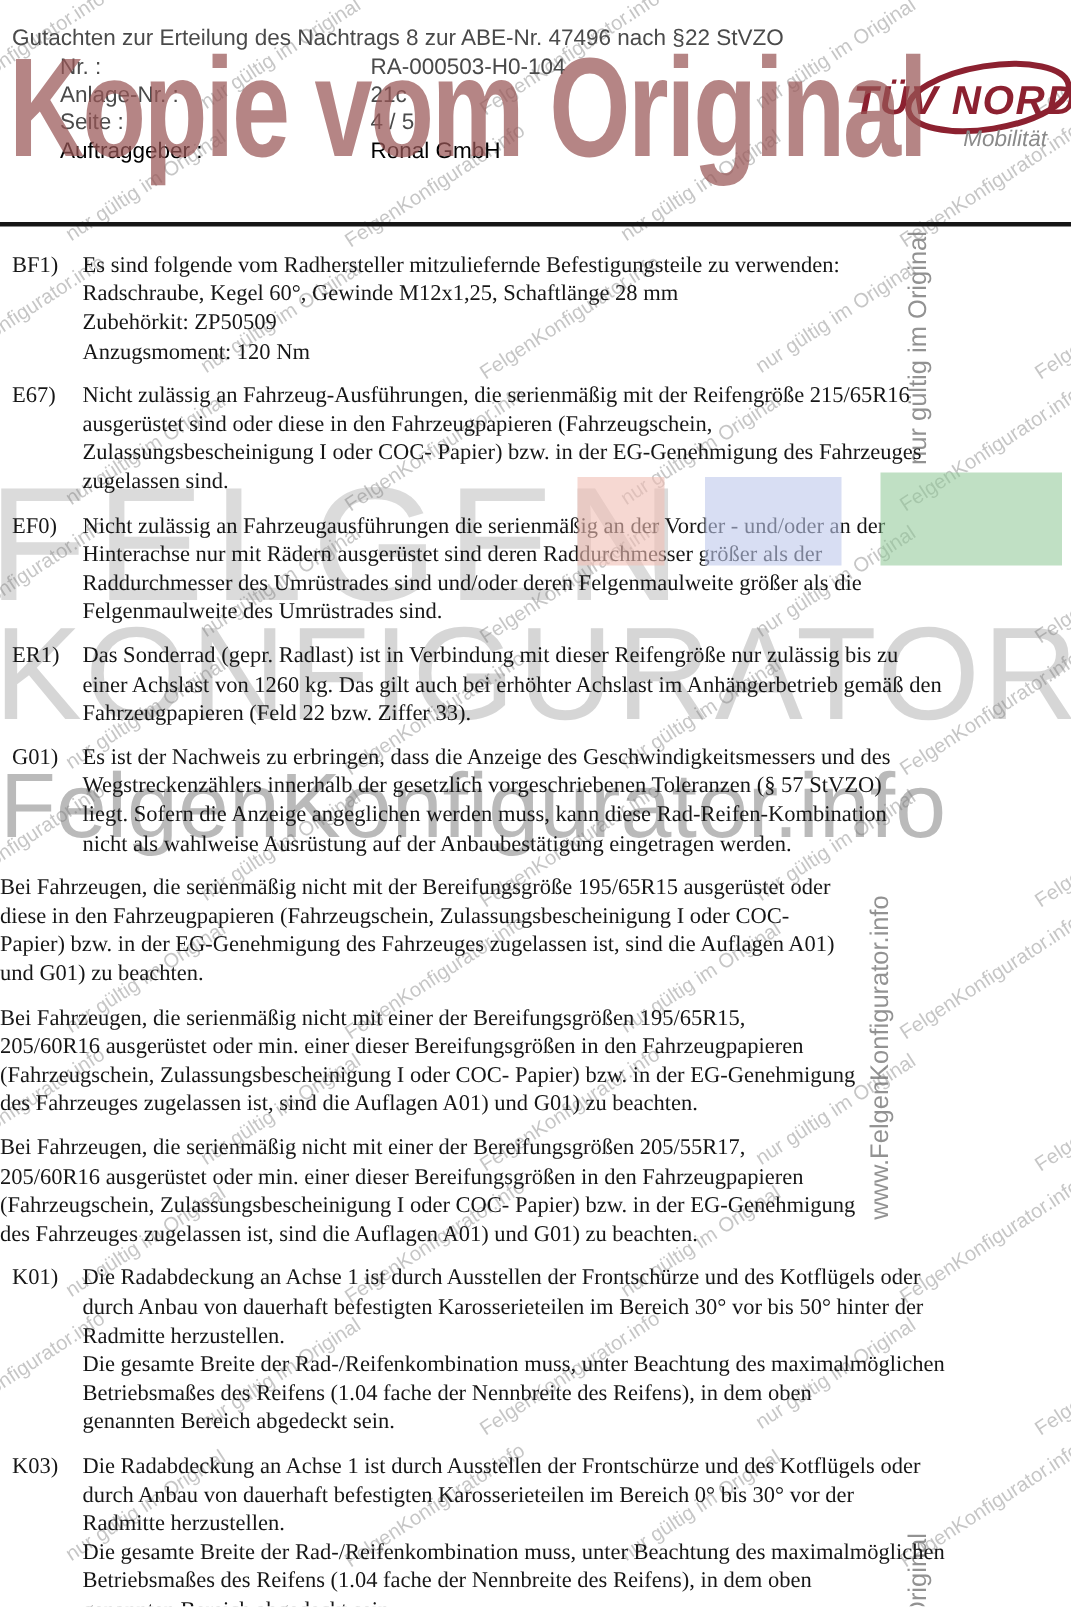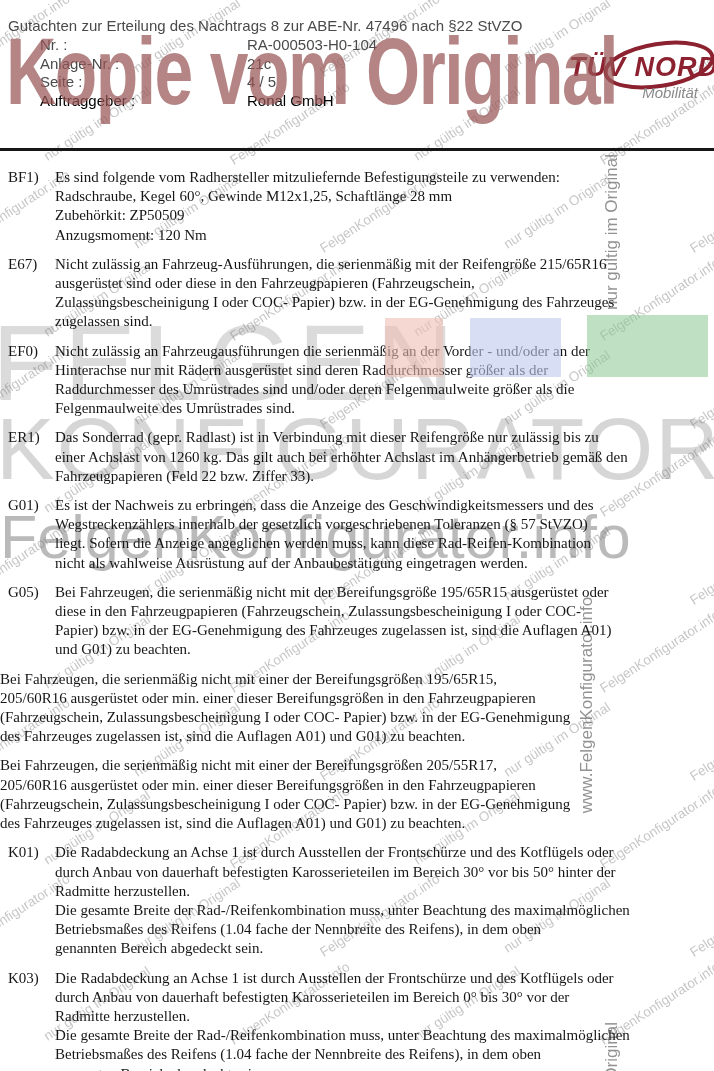--- a/index.html
+++ b/index.html
@@ -191,21 +191,20 @@
 Fahrzeugpapieren (Feld 22 bzw. Ziffer 33).</span>
       </div>
       <div class="cond">
         <span class="code">G01)</span>
         <span class="txt">Es ist der Nachweis zu erbringen, dass die Anzeige des Geschwindigkeitsmessers und des
 Wegstreckenzählers innerhalb der gesetzlich vorgeschriebenen Toleranzen (§ 57 StVZO)
 liegt. Sofern die Anzeige angeglichen werden muss, kann diese Rad-Reifen-Kombination
 nicht als wahlweise Ausrüstung auf der Anbaubestätigung eingetragen werden.</span>
       </div>
       <div class="cond">
-        <span class="code">G05)</span>
         <span class="txt">Bei Fahrzeugen, die serienmäßig nicht mit der Bereifungsgröße 195/65R15  ausgerüstet oder
 diese in den Fahrzeugpapieren (Fahrzeugschein, Zulassungsbescheinigung I oder COC-
 Papier) bzw. in der EG-Genehmigung des Fahrzeuges zugelassen ist, sind die Auflagen A01)
 und G01) zu beachten.</span>
       </div>
       <div class="cond">
         <span class="txt">Bei Fahrzeugen, die serienmäßig nicht mit einer der Bereifungsgrößen 195/65R15,
 205/60R16  ausgerüstet oder min. einer dieser Bereifungsgrößen in den Fahrzeugpapieren
 (Fahrzeugschein, Zulassungsbescheinigung I oder COC- Papier) bzw. in der EG-Genehmigung
 des Fahrzeuges zugelassen ist, sind die Auflagen A01) und G01) zu beachten.</span>

